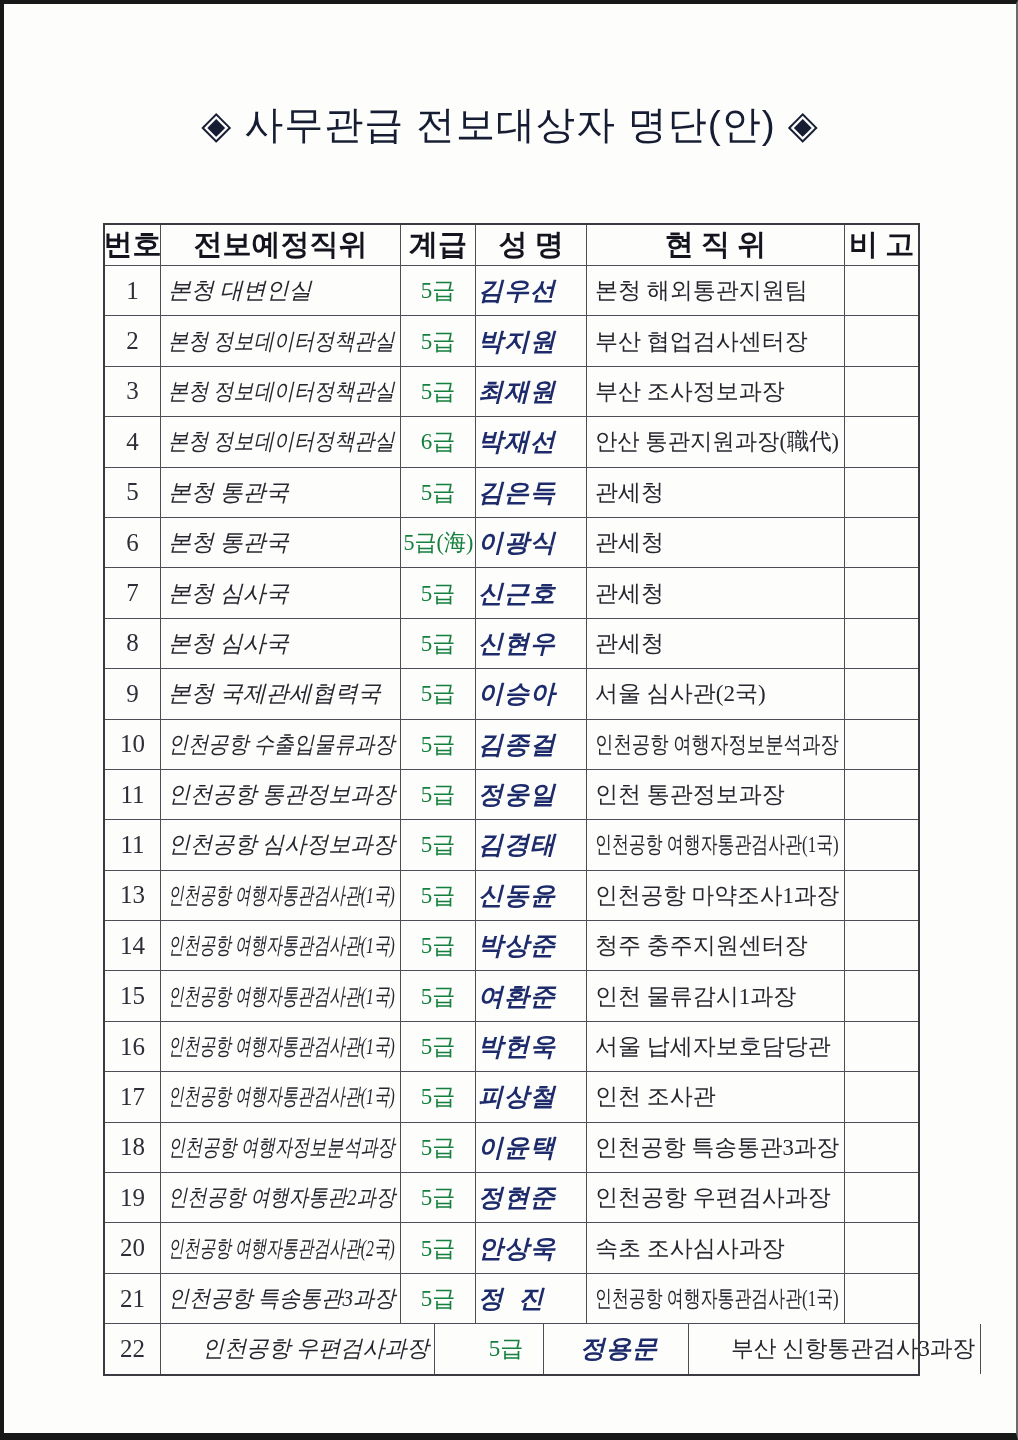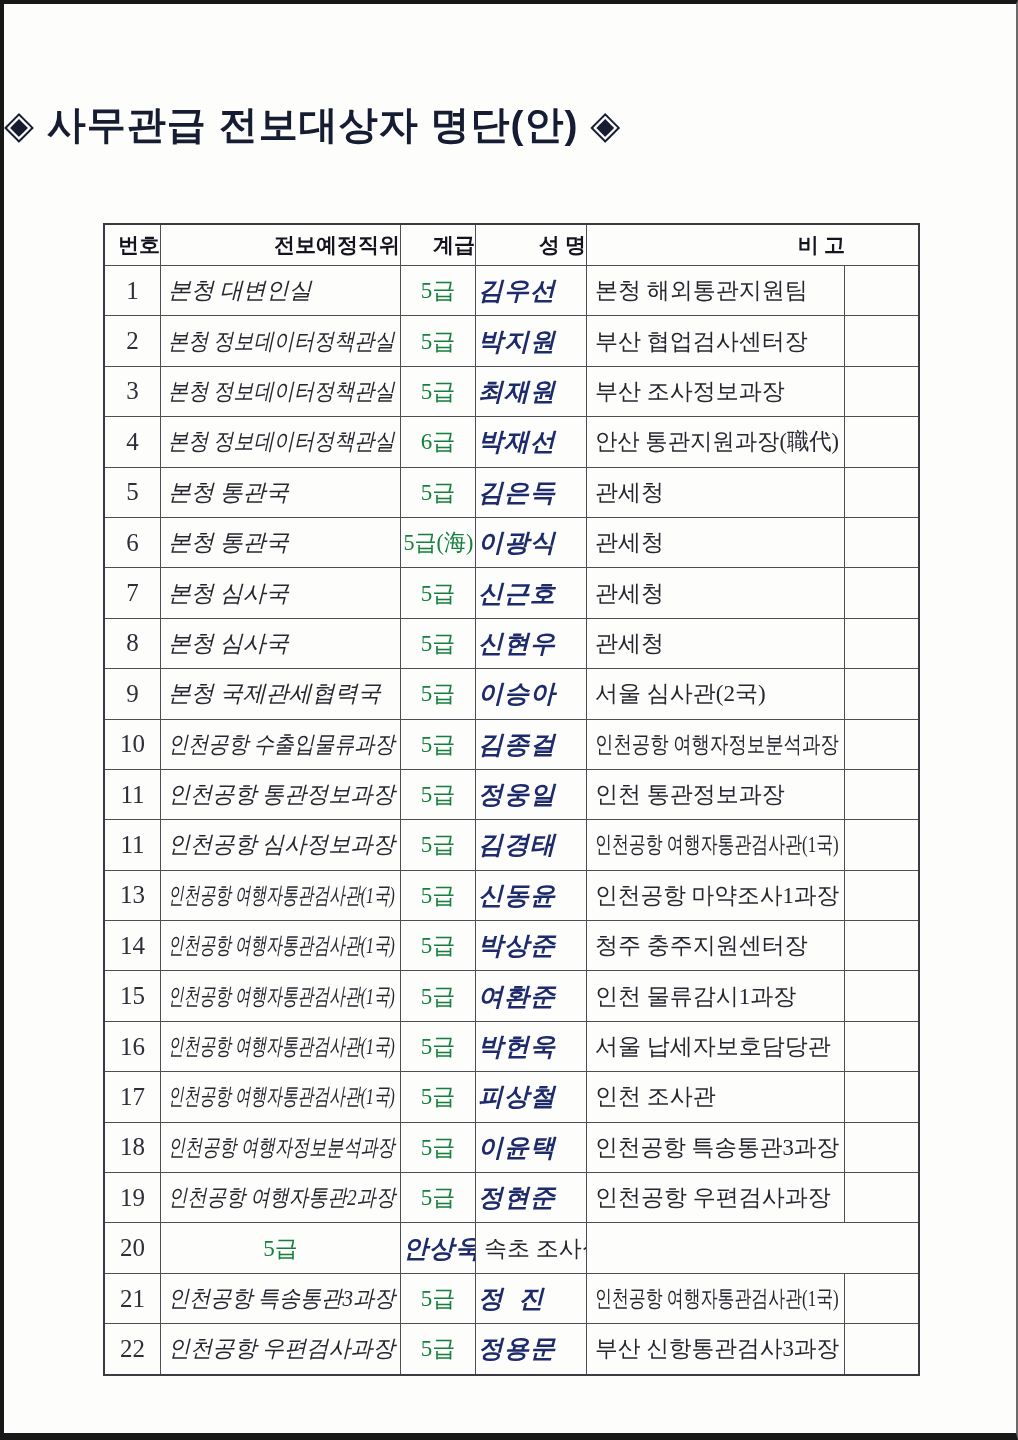--- a/index.html
+++ b/index.html
@@ -15,57 +15,57 @@
     border-right: 2px solid #6a6a6a;
     border-bottom: 7px solid #181818;
     overflow: hidden;
     font-family: "Liberation Serif", "DejaVu Serif", serif;
   }
   .title {
     position: absolute;
     top: 94px;
     left: 0;
     right: 0;
-    text-align: left;
+    text-align: center;
     font-family: "Liberation Sans", "DejaVu Sans", sans-serif;
     font-size: 39px;
-    font-weight: 700;
+    font-weight: 400;
     letter-spacing: 1px;
     color: #161d33;
     white-space: pre;
   }
   .table {
     position: absolute;
     left: 99px;
     top: 219px;
     width: 813px;
     border: 2px solid #3a3a40;
     background: #fdfdfc;
   }
   .thead, .trow {
     display: grid;
     grid-template-columns: 56px 240px 75px 111px 258px 73px;
   }
   .thead { height: 40px; }
   .trow { height: 49.4px; }
   .thead { border-bottom: 1px solid #4d4d55; }
   .trow { border-bottom: 1px solid #4d4d55; }
-  .trow:last-child { border-bottom: none; }
+  .trow:last-child { border-bottom: none; gap: 34px; }
   .td, .th {
     box-sizing: border-box;
     border-right: 1px solid #4d4d55;
     display: flex;
     align-items: center;
     overflow: hidden;
   }
   .td:last-child, .th:last-child { border-right: none; }
   .th {
-    justify-content: flex-end;
+    justify-content: center;
     font-weight: bold;
-    font-size: 21px;
+    font-size: 29px;
     color: #14141f;
   }
   .fit {
     display: inline-block;
     white-space: pre;
   }
   .c-no { justify-content: center; font-size: 25px; color: #2e2e38; }
   .c-planned { justify-content: flex-start; padding-left: 7px; padding-right: 3px;
                font-size: 23px; color: #26262e; font-style: italic; }
   .c-planned .fit { transform-origin: left center; }
@@ -93,20 +93,23 @@
       <div class="th">
           <span class="fit">전보예정직위</span>
         </div>
       <div class="th">
           <span class="fit">계급</span>
         </div>
       <div class="th">
           <span class="fit">성 명</span>
         </div>
       <div class="th">
+          <span class="fit">현 직 위</span>
+        </div>
+      <div class="th">
           <span class="fit">비 고</span>
         </div>
     </div>
     <div class="tbody" id="tbody">
   <div class="trow">
     <div class="td c-no">
             <span class="fit">1</span>
           </div>
     <div class="td c-planned">
             <span class="fit">본청 대변인실</span>
@@ -500,20 +503,23 @@
           </div>
     <div class="td c-note">
             <span class="fit"></span>
           </div>
   </div>
 
   <div class="trow">
     <div class="td c-no">
             <span class="fit">20</span>
           </div>
+    <div class="td c-planned">
+            <span class="fit" style="transform: scaleX(0.684);">인천공항 여행자통관검사관(2국)</span>
+          </div>
     <div class="td c-rank">
             <span class="fit">5급</span>
           </div>
     <div class="td c-name">
             <span class="fit">안상욱</span>
           </div>
     <div class="td c-current">
             <span class="fit">속초 조사심사과장</span>
           </div>
     <div class="td c-note">

